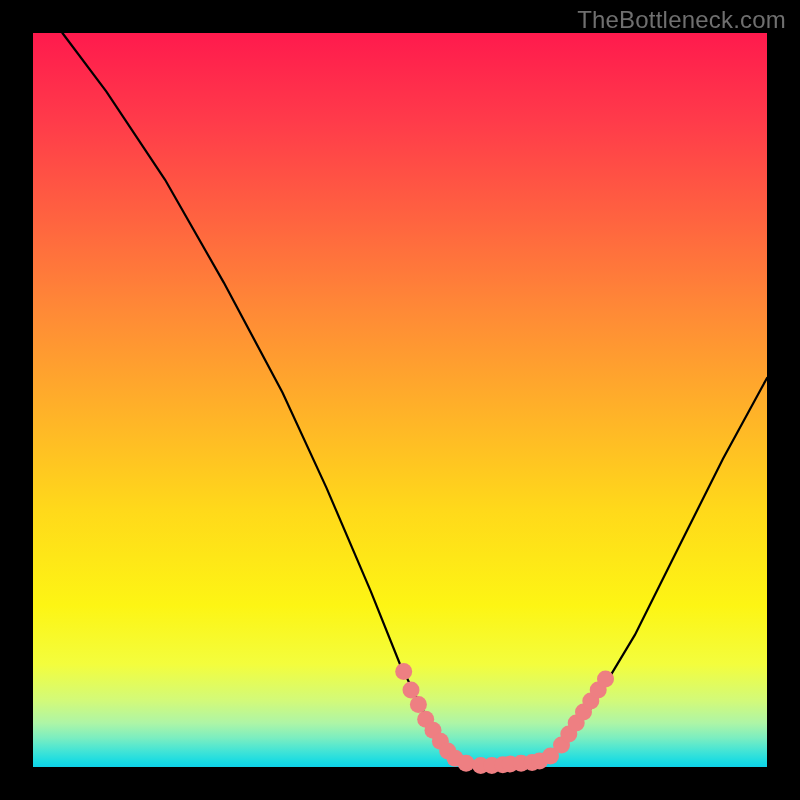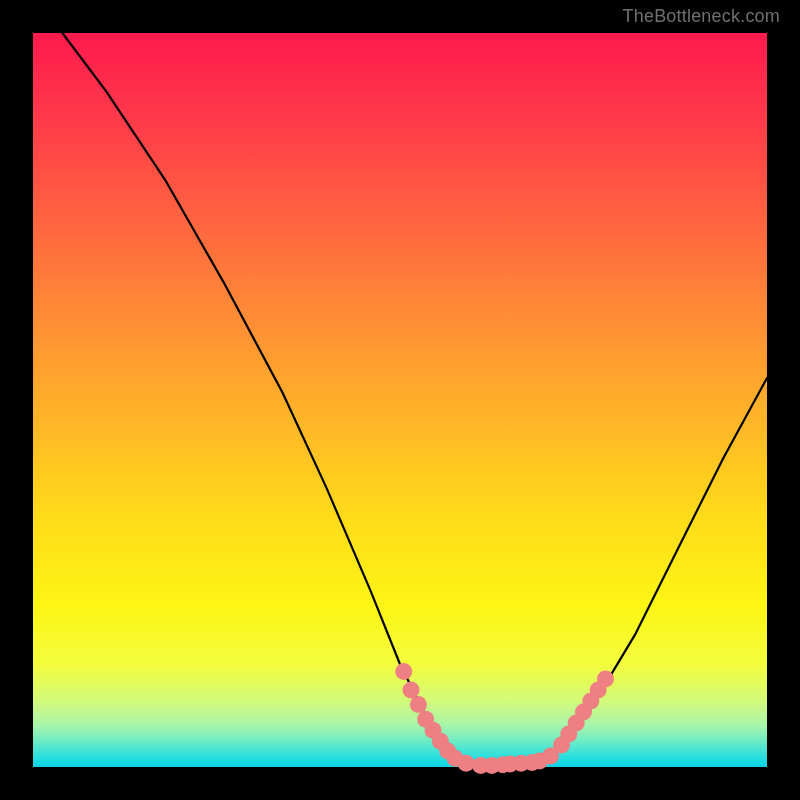--- a/index.html
+++ b/index.html
@@ -39,23 +39,23 @@
       #7ceec0 96%,
       #4de6d2 97.5%,
       #2fe0dc 98.5%,
       #18dbe3 99.3%,
       #0fd1e8 100%
     );
   }
   .watermark {
     position: absolute;
     top: 6px;
-    right: 20px;
+    right: 14px;
     color: #6f6f6f;
-    font-size: 18px;
+    font-size: 24px;
     font-weight: 500;
     letter-spacing: 0.2px;
     z-index: 5;
   }
   svg.curve {
     position: absolute;
     left: 0;
     top: 0;
     width: 734px;
     height: 734px;

